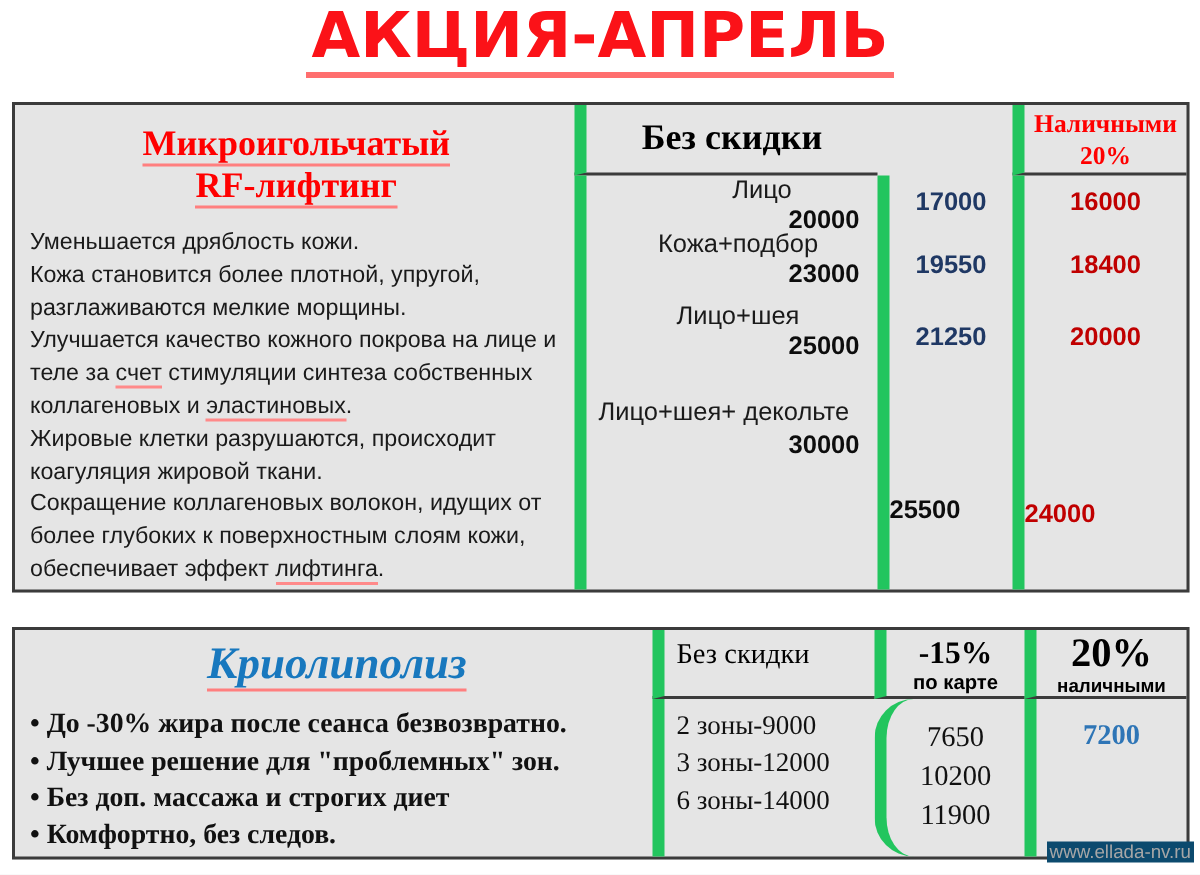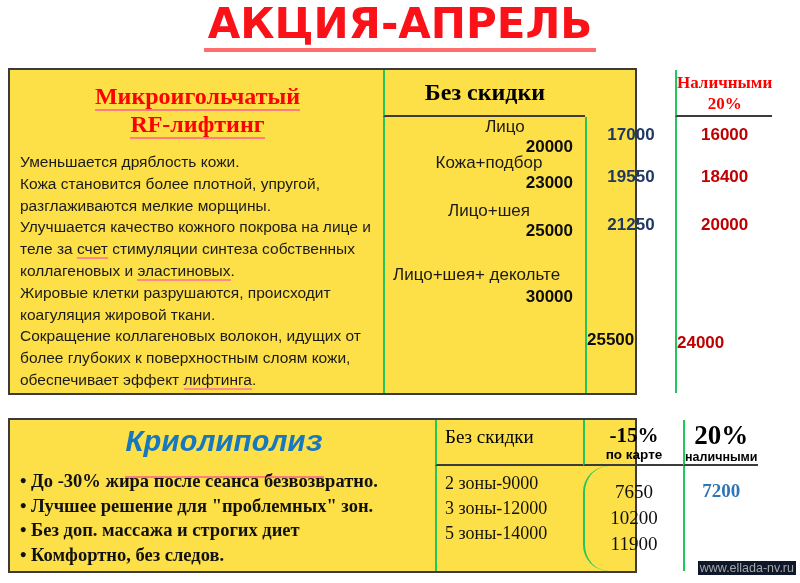--- a/index.html
+++ b/index.html
@@ -10,22 +10,22 @@
   .main-title { position:absolute; top:0; left:0; width:100%; text-align:center; }
   .main-title .title-text {
     display:inline-block;
     font-family:"DejaVu Sans", sans-serif;
     font-weight:bold; font-size:42px; line-height:48px;
     color:#fb1218; letter-spacing:0px;
     border-bottom:4px solid #ff6e6e; padding:0 4px 0 4px;
   }
 
   
-  .ptable { position:absolute; left:8px; width:629px; border:2px solid #3b3b3b; display:grid; background:#fde047; }
-  .bL { border-left:2px solid #22c55e; }
+  .ptable { position:absolute; left:8px; width:785px; border:2px solid #3b3b3b; display:grid; background:#e5e5e5; }
+  .bL { border-left:8px solid #22c55e; }
   .bB { border-bottom:2px solid #3b3b3b; }
 
   
   .t1 { top:68px; height:327px; grid-template-columns:373px 202px 90px 1fr; grid-template-rows:47px 1fr; }
   .t1-desc { grid-column:1; grid-row:1 / 3; padding:12px 8px 4px 10px; }
   .t1-heading { text-align:center; font-family:"Liberation Serif", serif; font-weight:bold; font-size:24px; line-height:28px; }
   .hl { color:#ff0000; border-bottom:2px solid #ff7f7f; padding-bottom:0px; }
   .t1-text { margin-top:13px; font-family:"Liberation Sans", sans-serif; font-size:15.5px; line-height:21.8px; color:#1a1a1a; }
   .u { border-bottom:2px solid #ff8a8a; }
 
@@ -53,22 +53,22 @@
   .t1b-cash .r4 { padding-top:44px; }
   .r4-base { padding-top:15px; display:block; }
   .r4-base .lbl { display:block; padding-left:8px; font-size:17px; color:#1a1a1a; line-height:22px; }
   .r4-base .val { display:block; text-align:right; padding-right:12px; font-size:17px; font-weight:bold; color:#0d0d0d; line-height:22px; }
 
   
   .t2 { top:418px; height:155px; grid-template-columns:425px 148px 100px 1fr; grid-template-rows:46px 1fr; }
   .t2-desc { grid-column:1; grid-row:1 / 3; padding:2px 6px 2px 10px; }
   .t2-heading { text-align:center; line-height:42px; }
   .t2-heading .t2-title-text {
-    font-family:Liberation Mono, monospace; font-style:italic; font-weight:bold;
-    font-size:30px; color:#1878be; border-bottom:2px solid #ff7f7f; padding-bottom:16px;
+    font-family:Liberation Serif, serif; font-style:italic; font-weight:bold;
+    font-size:30px; color:#1878be; border-bottom:2px solid #ff7f7f; padding-bottom:0;
   }
   .t2-bullets { margin-top:2px; font-family:"Liberation Serif", serif; font-weight:bold; font-size:18.5px; line-height:24.5px; color:#111; }
 
   .t2h { font-family:"Liberation Serif", serif; color:#000; }
   .t2h-base { grid-column:2; grid-row:1; font-size:19px; padding:6px 0 0 8px; }
   .t2h-card { grid-column:3; grid-row:1; text-align:center; padding-top:3px; }
   .t2h-cash { grid-column:4; grid-row:1; text-align:center; padding-top:1px; }
   .pct-big { display:block; font-weight:bold; font-size:21px; line-height:24px; }
   .t2h-cash .pct-big { font-size:27px; line-height:28px; }
   .pct-sub { display:block; font-family:"Liberation Sans", sans-serif; font-weight:bold; font-size:13.5px; line-height:16px; }
@@ -76,21 +76,21 @@
 
   .t2b { grid-row:2; display:flex; flex-direction:column; font-family:"Liberation Serif", serif; }
   .t2b-zone { grid-column:2; padding-top:5px; }
   .t2b-card { grid-column:3; padding-top:13px;border-radius:26px; }
   .t2b-cash { grid-column:4; padding-top:12px; }
   .t2b-zone .t2row { height:25px; display:flex; align-items:center; padding-left:8px; font-size:18px; color:#111; }
   .t2b-card .t2row { height:26px; display:flex; align-items:center; justify-content:center; font-size:19px; color:#111; }
   .t2b-cash .t2row { height:26px; display:flex; align-items:center; justify-content:center; font-size:19px; font-weight:bold; color:#2e75b6; }
 
   
-  .watermark { position:absolute; right:4px; bottom:8px; font-size:12.5px; color:#a6a6a6; background:#0f172a; padding:0 2px; }
+  .watermark { position:absolute; right:4px; bottom:8px; font-size:12.5px; color:#a6a6a6; background:#0c4a6e; padding:0 2px; }
 </style>
 </head>
 <body>
 
 <div class="page">
 
   <div class="main-title">
     <span class="title-text">АКЦИЯ-АПРЕЛЬ</span>
   </div>
 
@@ -168,21 +168,21 @@
       <span class="pct-big">-15%</span>
       <span class="pct-sub">по карте</span>
     </div>
     <div class="t2h t2h-cash bL bB">
       <span class="pct-big">20%</span>
       <span class="pct-sub">наличными</span>
     </div>
     <div class="t2b t2b-zone bL" id="t2zone">
         <div class="t2row">2 зоны-9000</div>
         <div class="t2row">3 зоны-12000</div>
-        <div class="t2row">5 зоны-14000</div>
+        <div class="t2row">6 зоны-14000</div>
       </div>
     <div class="t2b t2b-card bL" id="t2card">
         <div class="t2row">7650</div>
         <div class="t2row">10200</div>
         <div class="t2row">11900</div>
       </div>
     <div class="t2b t2b-cash bL" id="t2cash">
         <div class="t2row">7200</div>
       </div>
   </div>

